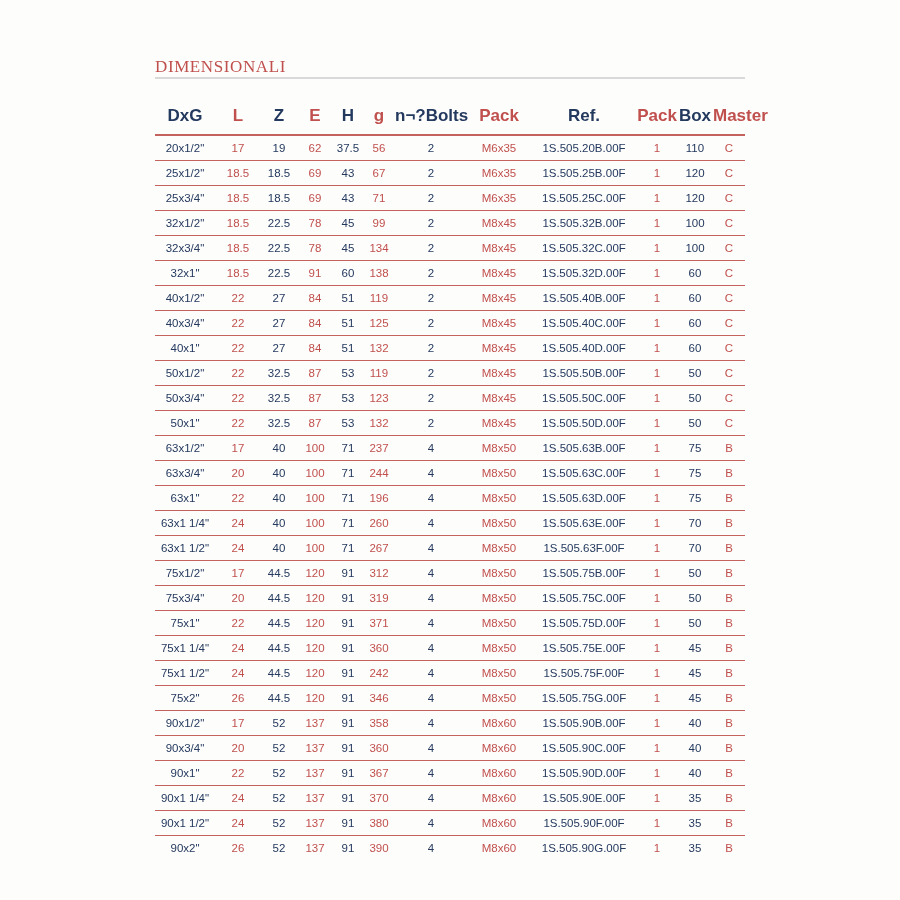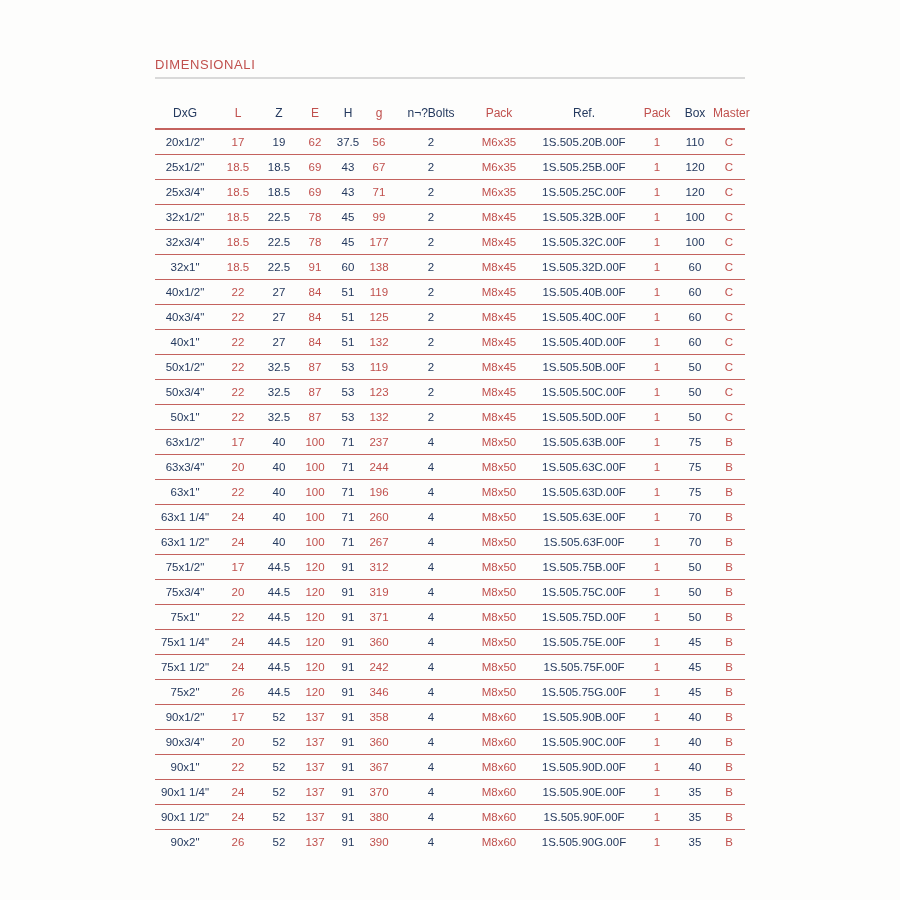--- a/index.html
+++ b/index.html
@@ -12,44 +12,45 @@
     width: 900px;
     height: 900px;
     background: var(--bg, #fdfdfc);
     font-family: "Liberation Sans", sans-serif;
     overflow: hidden;
   }
   .title {
     position: absolute;
     left: 155px;
     top: 57px;
-    font-size: 13px;
+    font-size: 17px;
     letter-spacing: 0.6px;
     color: var(--red, #C0504D);
     font-weight: 400;
+    font-family: Liberation Serif, serif;
   }
   .title-rule {
     position: absolute;
     left: 155px;
     top: 77px;
     width: 590px;
     height: 2px;
     background: var(--title-rule, #D9D9D9);
   }
   table.dims {
     position: absolute;
     left: 155px;
     top: 94px;
     width: 590px;
     border-collapse: collapse;
     table-layout: fixed;
   }
   table.dims th {
-    font-size: 12px;
-    font-weight: normal;
+    font-size: 17px;
+    font-weight: bold;
     text-align: center;
     padding: 12px 0 8px 0;
     border-bottom: 2px solid var(--line, #C4625E);
     white-space: nowrap;
   }
   table.dims td {
     font-size: 11.5px;
     text-align: center;
     height: 24px;
     padding: 0;
@@ -156,21 +157,21 @@
           <td class="c-red">1</td>
           <td class="c-navy">100</td>
           <td class="c-red">C</td>
         </tr>
         <tr>
           <td class="c-navy">32x3/4"</td>
           <td class="c-red">18.5</td>
           <td class="c-navy">22.5</td>
           <td class="c-red">78</td>
           <td class="c-navy">45</td>
-          <td class="c-red">177</td>
+          <td class="c-red">134</td>
           <td class="c-navy">2</td>
           <td class="c-red">M8x45</td>
           <td class="c-navy">1S.505.32C.00F</td>
           <td class="c-red">1</td>
           <td class="c-navy">100</td>
           <td class="c-red">C</td>
         </tr>
         <tr>
           <td class="c-navy">32x1"</td>
           <td class="c-red">18.5</td>

